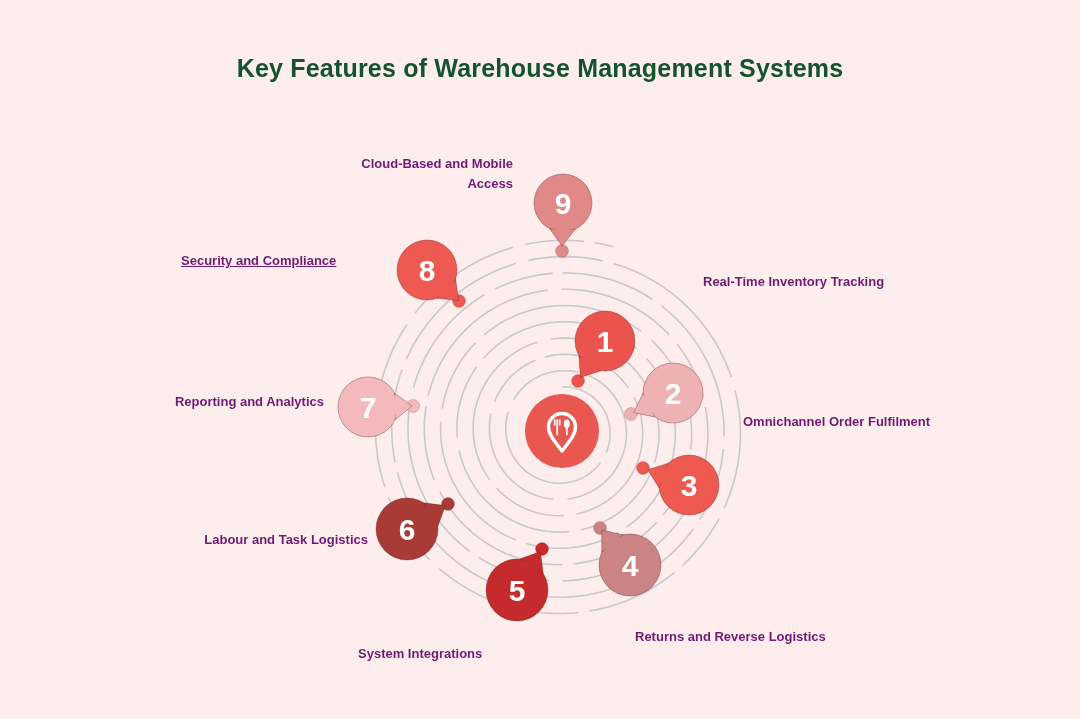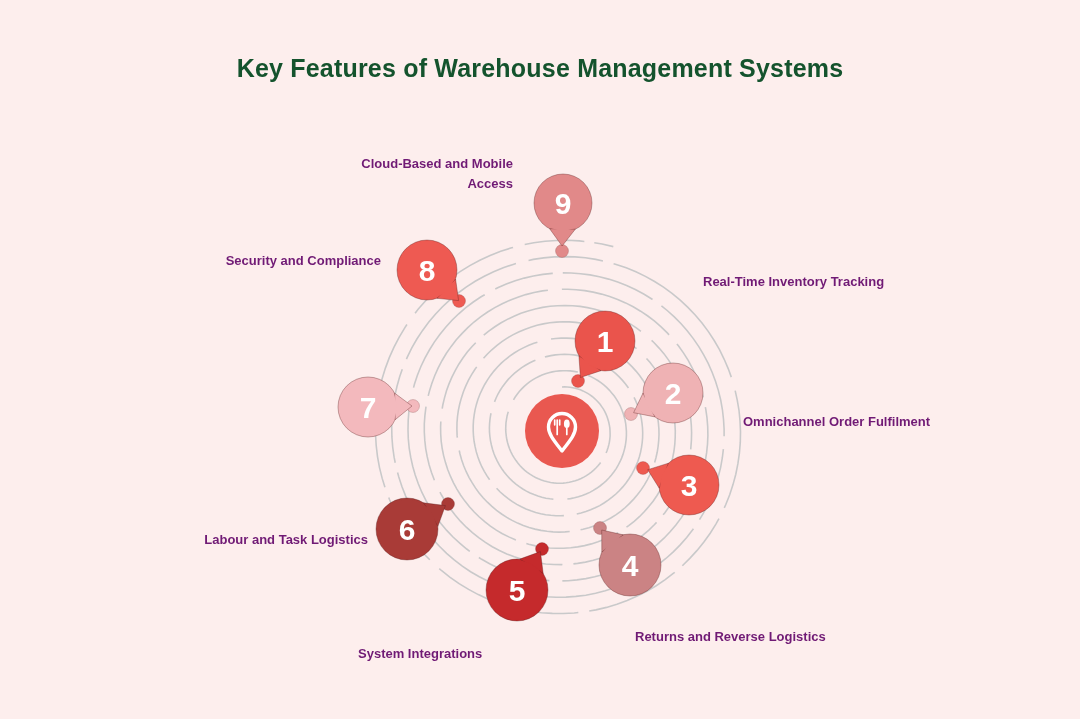--- a/index.html
+++ b/index.html
@@ -18,21 +18,21 @@
     position:absolute;font-size:13px;font-weight:700;
     color:#701a75;line-height:1.55;
   }
   .lbl-1{left:703px;top:272px;width:200px;text-align:left;}
   .lbl-2{left:743px;top:365px;width:215px;text-align:left;margin-top:47px;}
   .lbl-3{left:752px;top:476px;width:180px;text-align:left;}
   .lbl-4{left:635px;top:615px;width:205px;text-align:left;margin-top:12px;}
   .lbl-5{left:358px;top:644px;width:220px;text-align:left;white-space:nowrap;}
   .lbl-6{left:168px;top:530px;width:200px;text-align:right;}
   .lbl-7{left:124px;top:392px;width:200px;text-align:right;}
-  .lbl-8{left:181px;top:251px;width:200px;text-align:right;}
+  .lbl-8{left:181px;top:251px;width:200px;text-decoration:underline;}
   .lbl-9{left:313px;top:154px;width:200px;text-align:right;}
   .logo{
     position:absolute;left:933px;top:666px;
     display:flex;align-items:center;gap:5px;
   }
   .logo-text{
     font-size:21px;font-weight:600;color:#17171b;letter-spacing:-0.2px;
   }
 </style>
 </head>
@@ -116,17 +116,18 @@
           <path d="M4.8,-4 L4.8,2.5" fill="none" stroke="#ffffff" stroke-width="1.7" stroke-linecap="round"></path>
         </g>
       </g>
     </svg>
 
   <div class="label lbl-1">Real-Time Inventory Tracking</div>
   <div class="label lbl-2">Omnichannel Order Fulfilment</div>
   <div class="label lbl-4">Returns and Reverse Logistics</div>
   <div class="label lbl-5">System Integrations</div>
   <div class="label lbl-6">Labour and Task Logistics</div>
+  <div class="label lbl-7">Reporting and Analytics</div>
   <div class="label lbl-8">Security and Compliance</div>
   <div class="label lbl-9">Cloud-Based and Mobile Access</div>
 
 
 </div>
 
 </body></html>

